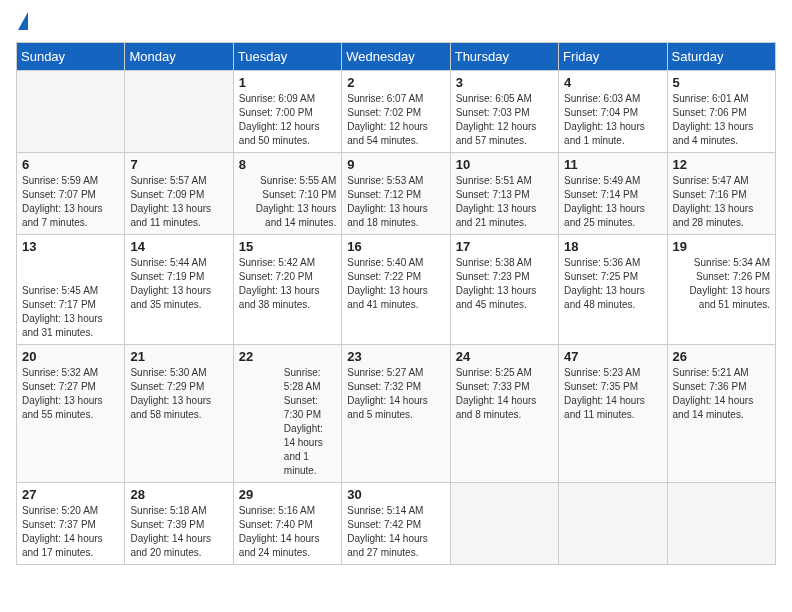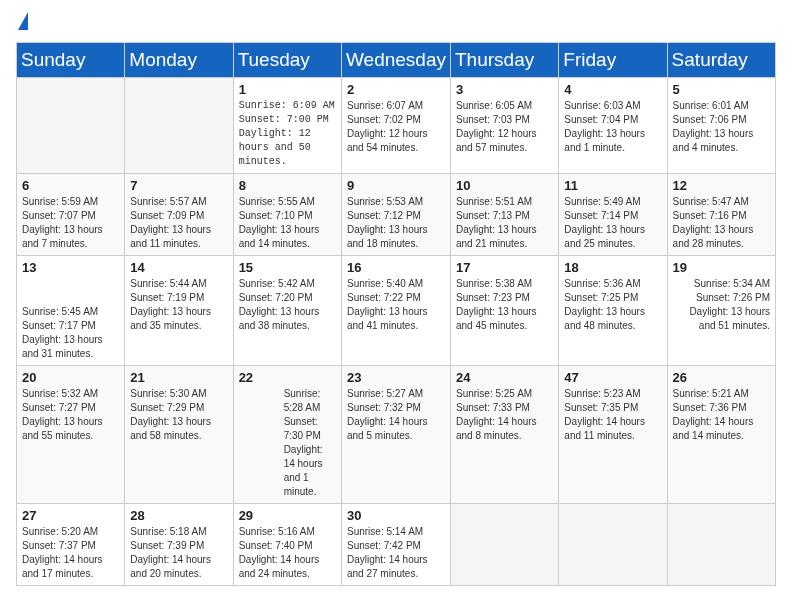--- a/index.html
+++ b/index.html
@@ -58,21 +58,21 @@
     .calendar {
       width: 100%;
       border-collapse: collapse;
       font-size: 11px;
     }
     .calendar th {
       background-color: #1565c0;
       color: #fff;
       padding: 6px 4px;
       text-align: left;
-      font-size: 19px;
+      font-size: 13px;
       font-weight: normal;
       border: 1px solid #ccc;
     }
     .calendar td {
       border: 1px solid #ccc;
       vertical-align: top;
       padding: 4px 5px;
       width: calc(100% / 7);
       min-height: 80px;
       background: #fff;
@@ -123,21 +123,21 @@
         <th>Friday</th>
         <th>Saturday</th>
       </tr>
   </thead>
   <tbody id="calendar-body">
   <tr>
         <td class="empty"></td>
         <td class="empty"></td>
         <td>
           <div class="day-number">1</div>
-          <div class="day-info" style="white-space: pre-line; font-family: Liberation Mono, monospace;">Sunrise: 6:09 AM
+          <div class="day-info" style="white-space: pre-line;">Sunrise: 6:09 AM
 Sunset: 7:00 PM
 Daylight: 12 hours and 50 minutes.</div>
         </td>
         <td>
           <div class="day-number">2</div>
           <div class="day-info" style="white-space: pre-line;">Sunrise: 6:07 AM
 Sunset: 7:02 PM
 Daylight: 12 hours and 54 minutes.</div>
         </td>
         <td>
@@ -167,21 +167,21 @@
 Daylight: 13 hours and 7 minutes.</div>
         </td>
         <td>
           <div class="day-number">7</div>
           <div class="day-info" style="white-space: pre-line;">Sunrise: 5:57 AM
 Sunset: 7:09 PM
 Daylight: 13 hours and 11 minutes.</div>
         </td>
         <td>
           <div class="day-number">8</div>
-          <div class="day-info" style="white-space: pre-line;">Sunrise: 5:55 AM
+          <div class="day-info" style="white-space: pre-line; text-align: right;">Sunrise: 5:55 AM
 Sunset: 7:10 PM
 Daylight: 13 hours and 14 minutes.</div>
         </td>
         <td>
           <div class="day-number">9</div>
           <div class="day-info" style="white-space: pre-line;">Sunrise: 5:53 AM
 Sunset: 7:12 PM
 Daylight: 13 hours and 18 minutes.</div>
         </td>
         <td>

